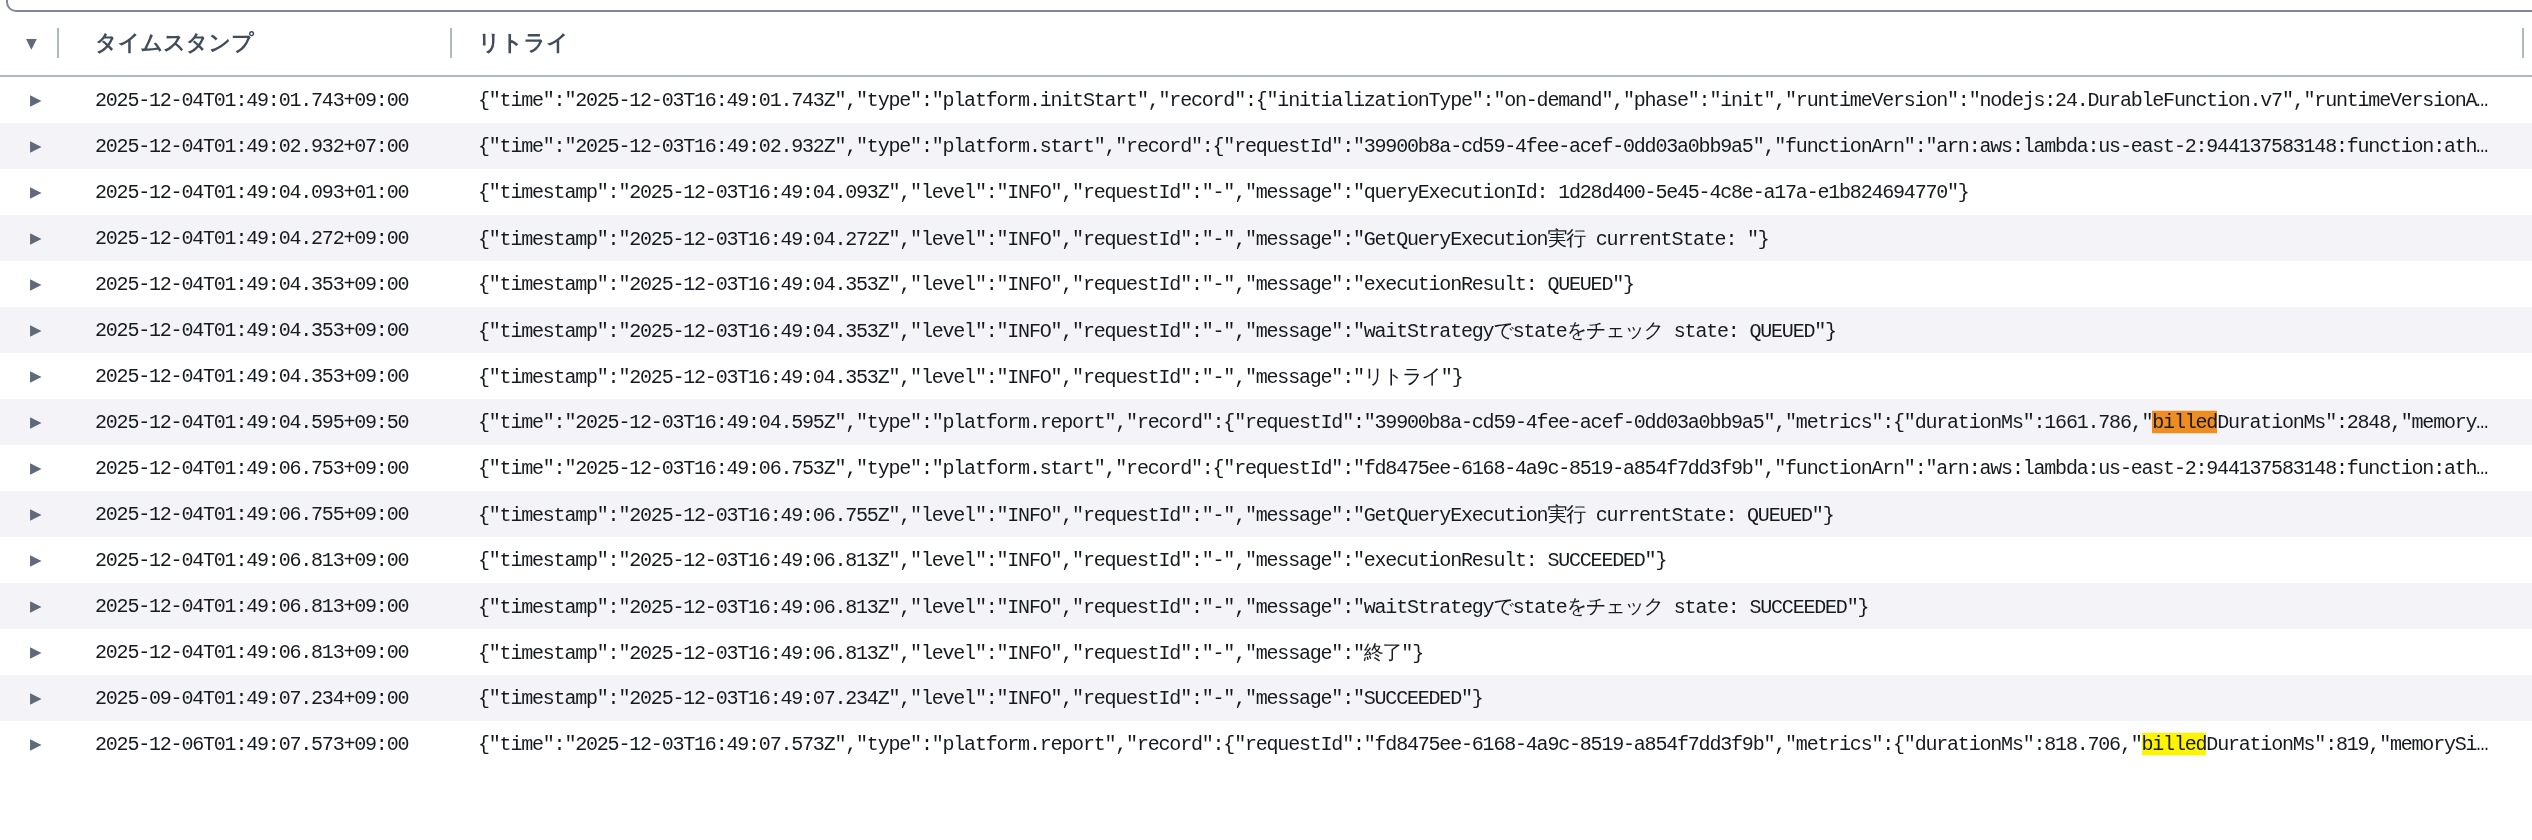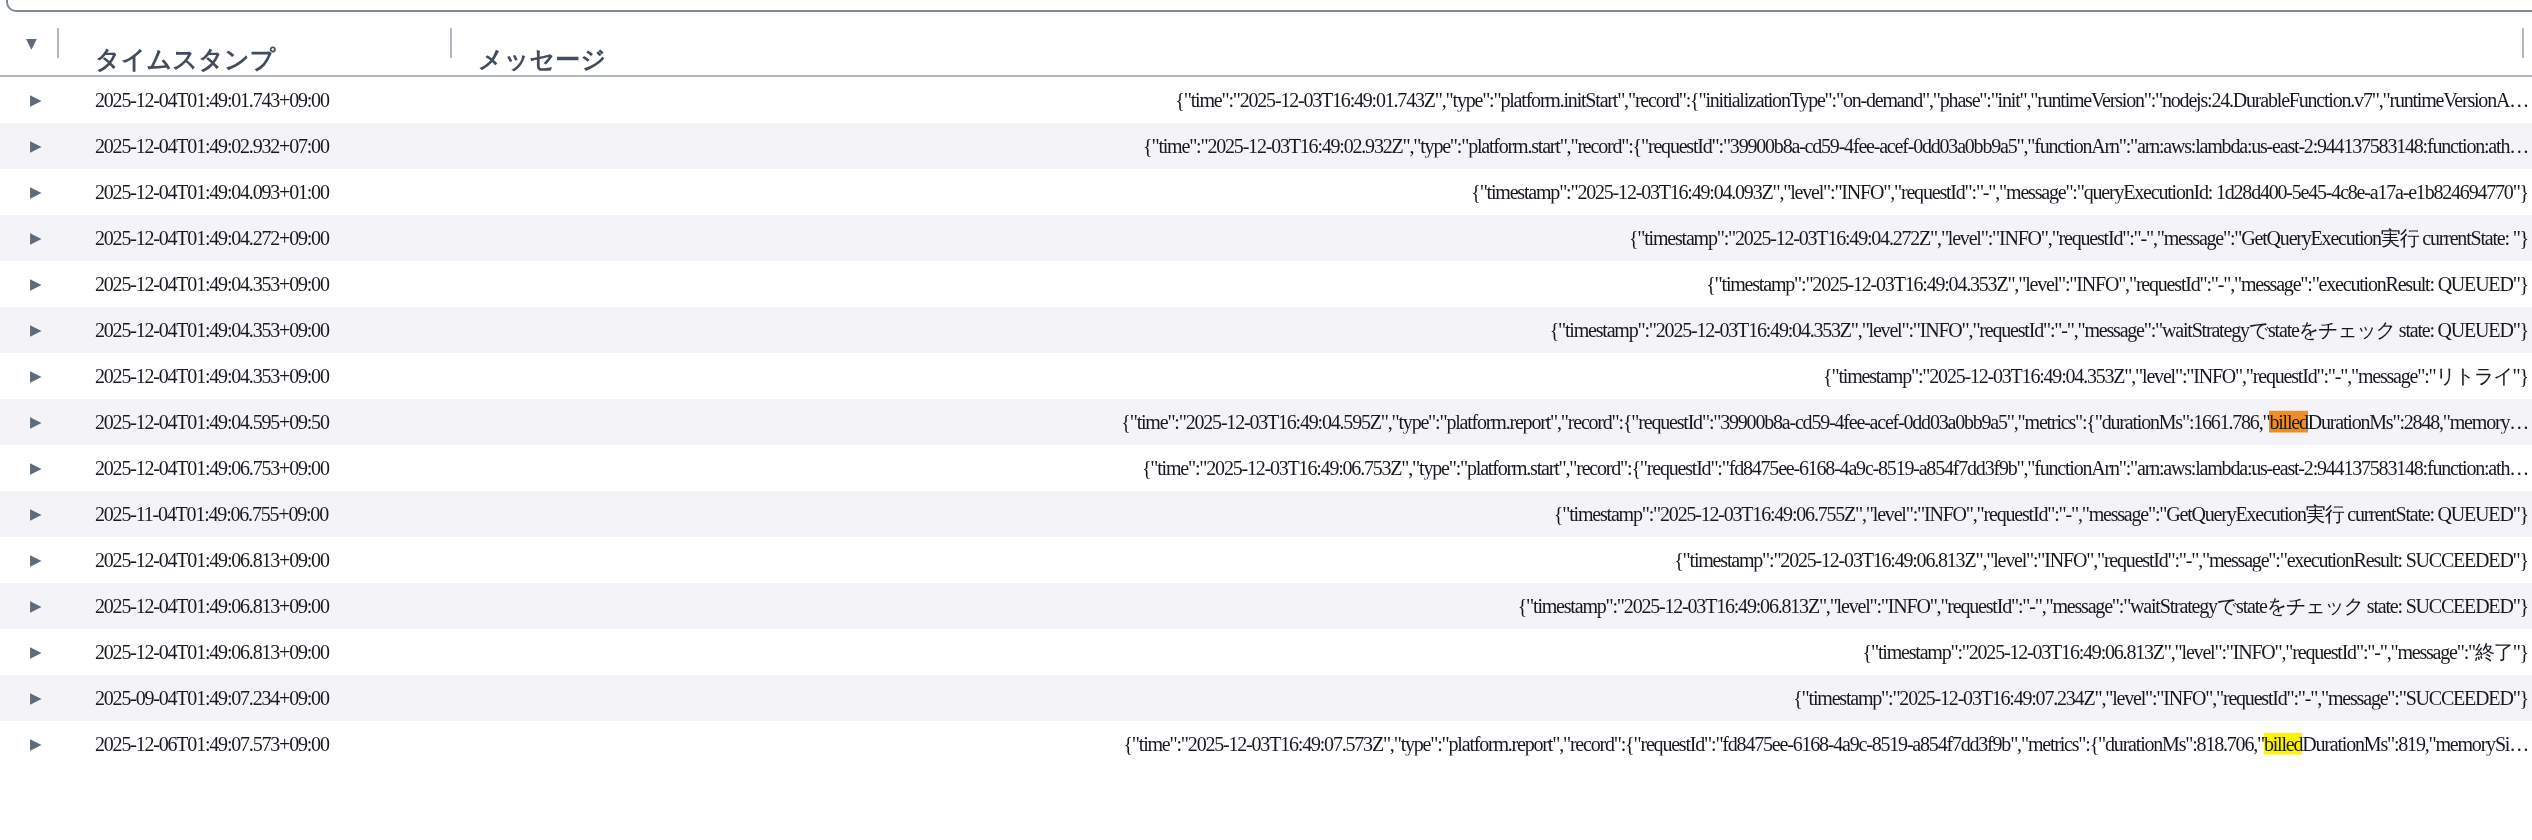--- a/index.html
+++ b/index.html
@@ -10,57 +10,57 @@
   .filter-bottom-edge{
     position:absolute;left:6px;right:-30px;top:-32px;height:40px;
     border:2px solid var(--line-strong);border-radius:10px;background:transparent;
   }
   .log-header{
     position:absolute;top:10px;left:0;right:0;height:65px;
     border-bottom:2px solid var(--line-mid);
   }
   .log-header .hdr-label{
     position:absolute;top:50%;transform:translateY(-50%);
-    font-size:25px;font-weight:700;color:var(--hdr-text);letter-spacing:.2px;white-space:nowrap;margin-top:16px;
+    font-size:22px;font-weight:700;color:var(--hdr-text);letter-spacing:.2px;white-space:nowrap;
   }
   .col-divider{
     position:absolute;top:50%;transform:translateY(-50%);
     width:2px;height:30px;background:var(--line-mid);
   }
   .caret{
     color:var(--caret);font-size:15px;line-height:1;
     position:absolute;top:50%;transform:translateY(-50%);cursor:pointer;
     font-family:"DejaVu Sans",sans-serif;
   }
   #rows{position:absolute;top:77px;left:0;right:0}
   .row{position:relative;height:46px}
   .row:nth-child(even){background:var(--stripe)}
   .mono{
-    font-family:Liberation Serif, serif;
-    font-size:20px;letter-spacing:-1.2px;color:var(--row-text);text-align:right;
+    font-family:Liberation Mono, monospace;
+    font-size:20px;letter-spacing:-1.2px;color:var(--row-text);
   }
   .ts{position:absolute;left:95px;top:50%;transform:translateY(-50%);white-space:nowrap}
   .msg{
     position:absolute;left:478px;right:4px;top:50%;transform:translateY(-50%);
     white-space:nowrap;overflow:hidden;
   }
   .hl.current{background:var(--match-current)}
   .hl.match{background:var(--match-other)}
 </style>
 </head>
 <body>
 
 <div class="filter-bottom-edge"></div>
 
 <div class="log-header">
   <span class="caret" style="left:26px;font-size:14px">▼</span>
   <span class="col-divider" style="left:57px"></span>
   <span class="hdr-label" style="left:95px">タイムスタンプ</span>
   <span class="col-divider" style="left:450px"></span>
-  <span class="hdr-label" style="left:478px">メッセージ</span>
+  <span class="hdr-label" style="left:478px">リトライ</span>
   <span class="col-divider" style="right:8px"></span>
 </div>
 
 <div id="rows">
     <div class="row">
       <span class="caret" style="left: 30px;">▶</span>
       <span class="ts mono">2025-12-04T01:49:01.743+09:00</span>
       <span class="msg mono"><span>{"time":"2025-12-03T16:49:01.743Z","type":"platform.initStart","record":{"initializationType":"on-demand","phase":"init","runtimeVersion":"nodejs:24.DurableFunction.v7","runtimeVersionA…</span></span>
     </div>
     <div class="row">
@@ -98,21 +98,21 @@
       <span class="ts mono">2025-12-04T01:49:04.595+09:50</span>
       <span class="msg mono"><span>{"time":"2025-12-03T16:49:04.595Z","type":"platform.report","record":{"requestId":"39900b8a-cd59-4fee-acef-0dd03a0bb9a5","metrics":{"durationMs":1661.786,"</span><span class="hl current">billed</span><span>DurationMs":2848,"memory…</span></span>
     </div>
     <div class="row">
       <span class="caret" style="left: 30px;">▶</span>
       <span class="ts mono">2025-12-04T01:49:06.753+09:00</span>
       <span class="msg mono"><span>{"time":"2025-12-03T16:49:06.753Z","type":"platform.start","record":{"requestId":"fd8475ee-6168-4a9c-8519-a854f7dd3f9b","functionArn":"arn:aws:lambda:us-east-2:944137583148:function:ath…</span></span>
     </div>
     <div class="row">
       <span class="caret" style="left: 30px;">▶</span>
-      <span class="ts mono">2025-11-04T01:49:06.755+09:00</span>
+      <span class="ts mono">2025-12-04T01:49:06.755+09:00</span>
       <span class="msg mono"><span>{"timestamp":"2025-12-03T16:49:06.755Z","level":"INFO","requestId":"-","message":"GetQueryExecution実行 currentState: QUEUED"}</span></span>
     </div>
     <div class="row">
       <span class="caret" style="left: 30px;">▶</span>
       <span class="ts mono">2025-12-04T01:49:06.813+09:00</span>
       <span class="msg mono"><span>{"timestamp":"2025-12-03T16:49:06.813Z","level":"INFO","requestId":"-","message":"executionResult: SUCCEEDED"}</span></span>
     </div>
     <div class="row">
       <span class="caret" style="left: 30px;">▶</span>
       <span class="ts mono">2025-12-04T01:49:06.813+09:00</span>

